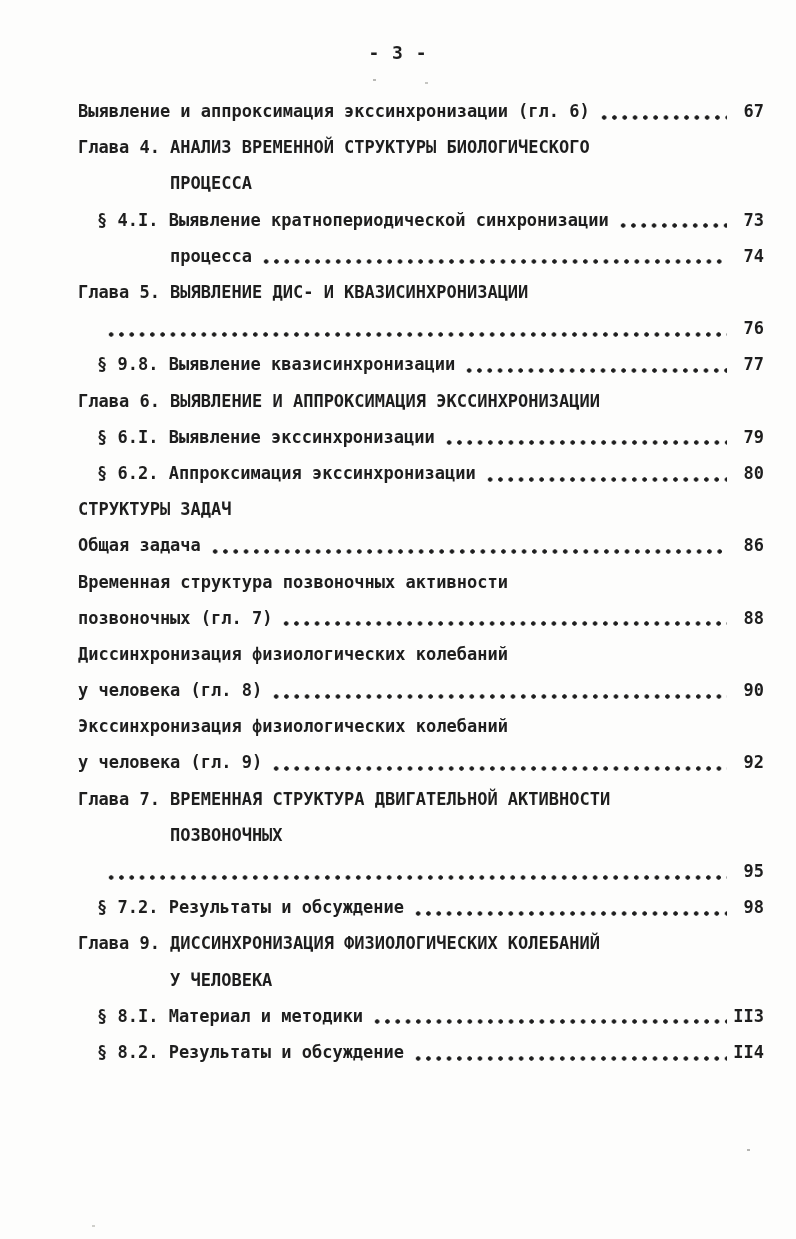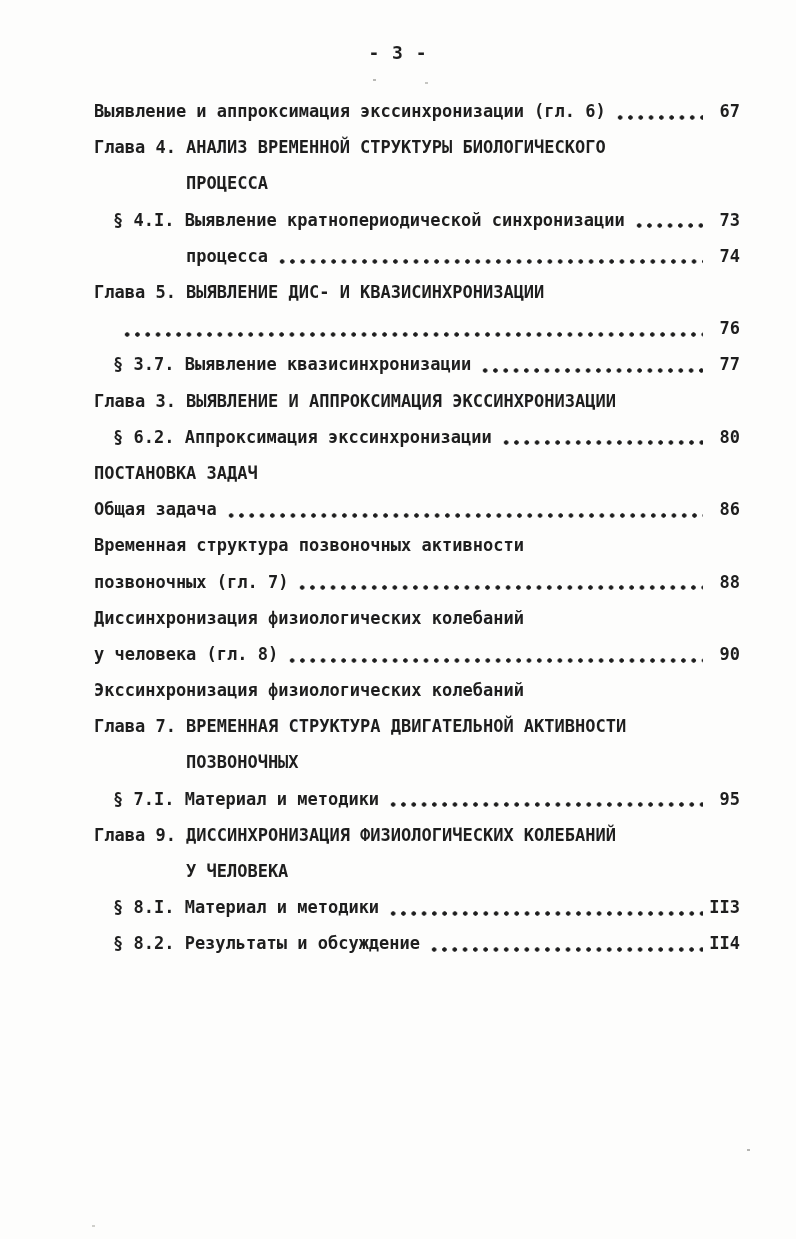--- a/index.html
+++ b/index.html
@@ -35,23 +35,23 @@
     top: 42px;
     left: 0;
     width: 100%;
     text-align: center;
     font-size: 18px;
     letter-spacing: 1px;
   }
   .toc {
     position: absolute;
     top: 93px;
-    left: 16px;
+    left: 0;
     right: 0;
-    padding-right: 56px; 
+    padding-right: 32px; 
   }
   .row {
     display: flex;
     align-items: center;
     height: 36.2px;
     font-size: 17px;
     line-height: 22px;
     white-space: pre;
   }
   .indent-0 { padding-left: 78px; }
@@ -82,31 +82,34 @@
   <div class="page-header">- 3 -</div>
 
   <div class="toc" id="toc">
       <div class="row indent-0"><span class="txt">Выявление и аппроксимация экссинхронизации (гл. 6)</span><span class="leader"></span><span class="pg">67</span></div>
       <div class="row indent-0"><span class="txt">Глава 4. АНАЛИЗ ВРЕМЕННОЙ СТРУКТУРЫ БИОЛОГИЧЕСКОГО</span></div>
       <div class="row indent-2"><span class="txt">ПРОЦЕССА</span></div>
       <div class="row indent-1"><span class="txt">§ 4.I. Выявление кратнопериодической синхронизации</span><span class="leader"></span><span class="pg">73</span></div>
       <div class="row indent-2"><span class="txt">процесса</span><span class="leader"></span><span class="pg">74</span></div>
       <div class="row indent-0"><span class="txt">Глава 5. ВЫЯВЛЕНИЕ ДИС- И КВАЗИСИНХРОНИЗАЦИИ</span></div>
       <div class="row indent-1"><span class="leader"></span><span class="pg">76</span></div>
-      <div class="row indent-1"><span class="txt">§ 3.7. Выявление квазисинхронизации</span><span class="leader"></span><span class="pg">77</span></div>
-      <div class="row indent-0"><span class="txt">Глава 3. ВЫЯВЛЕНИЕ И АППРОКСИМАЦИЯ ЭКССИНХРОНИЗАЦИИ</span></div>
+      <div class="row indent-1"><span class="txt">§ 9.8. Выявление квазисинхронизации</span><span class="leader"></span><span class="pg">77</span></div>
+      <div class="row indent-0"><span class="txt">Глава 6. ВЫЯВЛЕНИЕ И АППРОКСИМАЦИЯ ЭКССИНХРОНИЗАЦИИ</span></div>
+      <div class="row indent-1"><span class="txt">§ 6.I. Выявление экссинхронизации</span><span class="leader"></span><span class="pg">79</span></div>
       <div class="row indent-1"><span class="txt">§ 6.2. Аппроксимация экссинхронизации</span><span class="leader"></span><span class="pg">80</span></div>
-      <div class="row indent-0"><span class="txt">ПОСТАНОВКА ЗАДАЧ</span></div>
+      <div class="row indent-0"><span class="txt">СТРУКТУРЫ ЗАДАЧ</span></div>
       <div class="row indent-0"><span class="txt">Общая задача</span><span class="leader"></span><span class="pg">86</span></div>
       <div class="row indent-0"><span class="txt">Временная структура позвоночных активности</span></div>
       <div class="row indent-0"><span class="txt">позвоночных (гл. 7)</span><span class="leader"></span><span class="pg">88</span></div>
       <div class="row indent-0"><span class="txt">Диссинхронизация физиологических колебаний</span></div>
       <div class="row indent-0"><span class="txt">у человека (гл. 8)</span><span class="leader"></span><span class="pg">90</span></div>
       <div class="row indent-0"><span class="txt">Экссинхронизация физиологических колебаний</span></div>
+      <div class="row indent-0"><span class="txt">у человека (гл. 9)</span><span class="leader"></span><span class="pg">92</span></div>
       <div class="row indent-0"><span class="txt">Глава 7. ВРЕМЕННАЯ СТРУКТУРА ДВИГАТЕЛЬНОЙ АКТИВНОСТИ</span></div>
       <div class="row indent-2"><span class="txt">ПОЗВОНОЧНЫХ</span></div>
-      <div class="row indent-1"><span class="txt">§ 7.I. Материал и методики</span><span class="leader"></span><span class="pg">95</span></div>
+      <div class="row indent-1"><span class="leader"></span><span class="pg">95</span></div>
+      <div class="row indent-1"><span class="txt">§ 7.2. Результаты и обсуждение</span><span class="leader"></span><span class="pg">98</span></div>
       <div class="row indent-0"><span class="txt">Глава 9. ДИССИНХРОНИЗАЦИЯ ФИЗИОЛОГИЧЕСКИХ КОЛЕБАНИЙ</span></div>
       <div class="row indent-2"><span class="txt">У ЧЕЛОВЕКА</span></div>
       <div class="row indent-1"><span class="txt">§ 8.I. Материал и методики</span><span class="leader"></span><span class="pg">II3</span></div>
       <div class="row indent-1"><span class="txt">§ 8.2. Результаты и обсуждение</span><span class="leader"></span><span class="pg">II4</span></div>
     </div>
 </div>
 
 </body></html>

